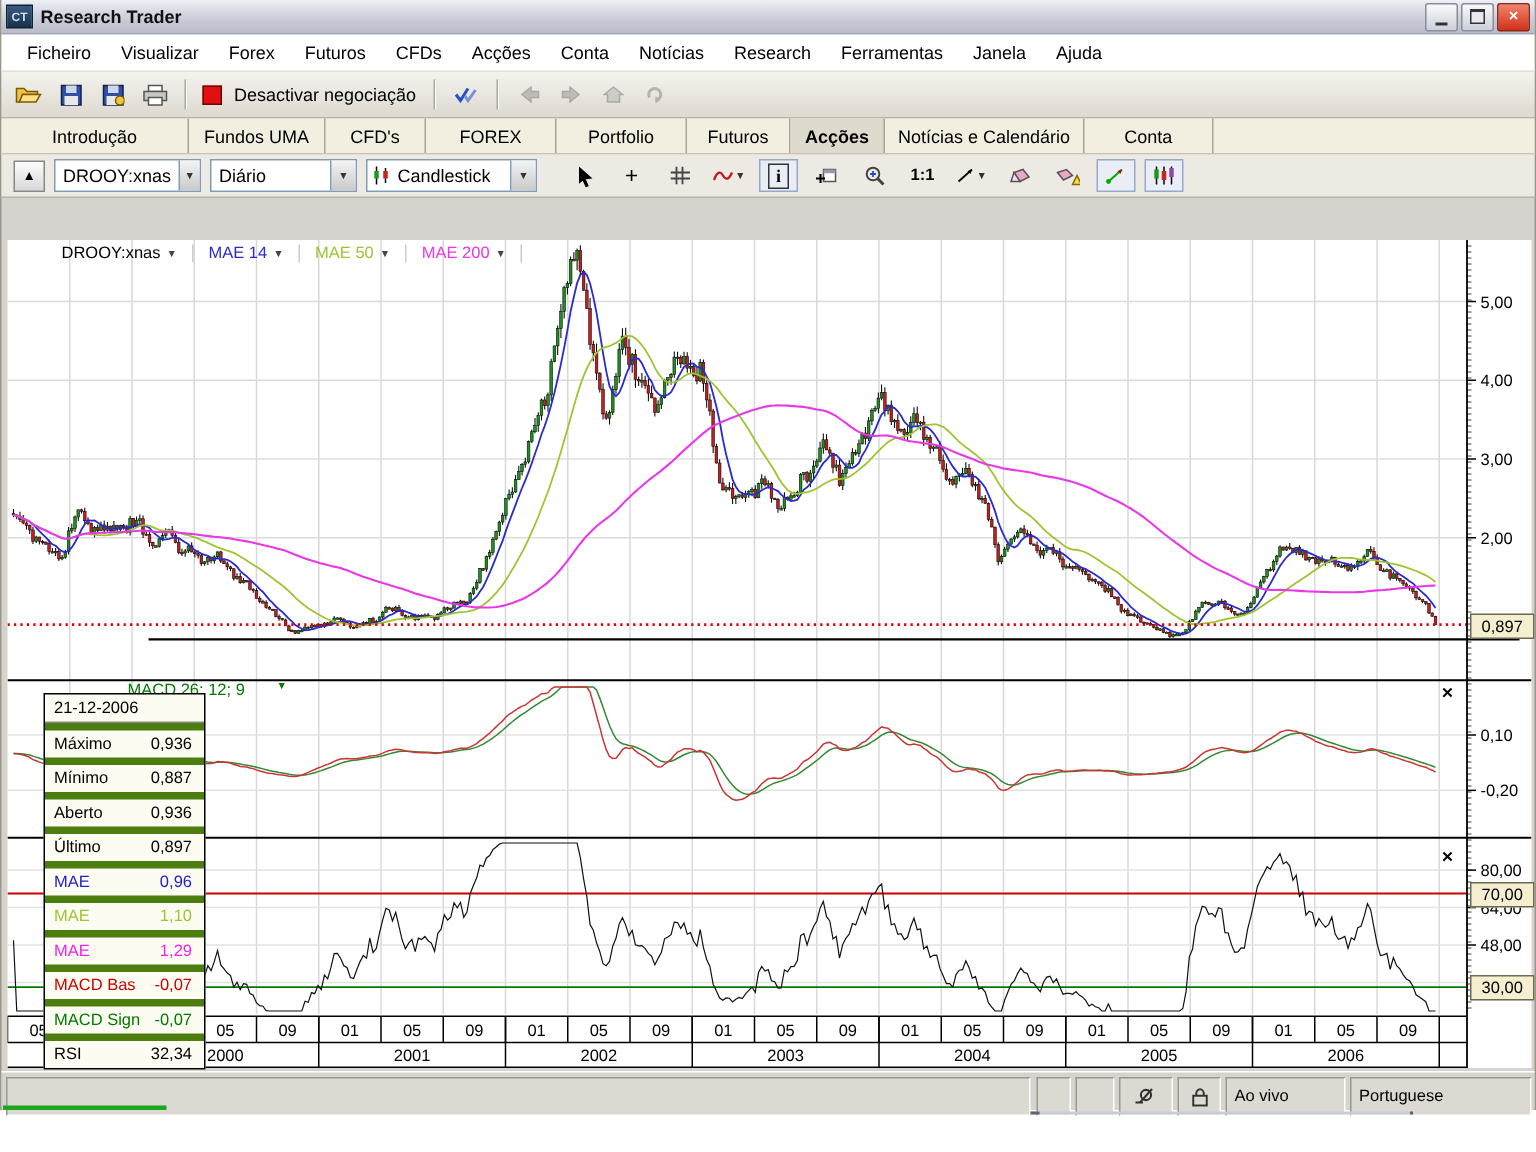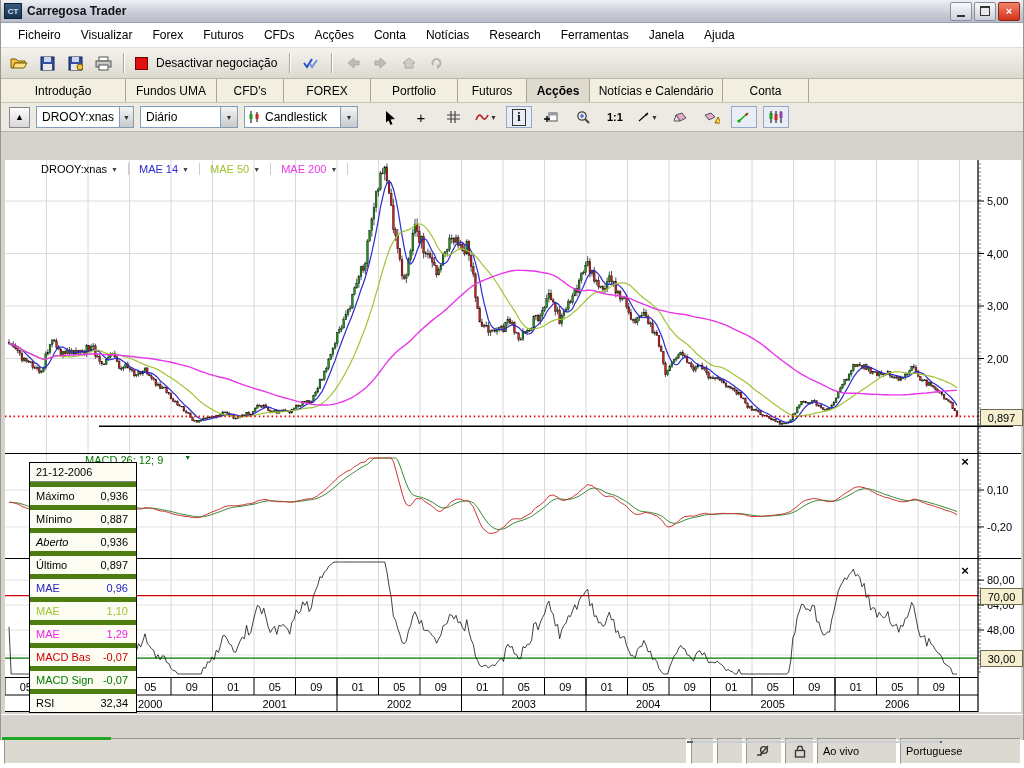--- a/index.html
+++ b/index.html
@@ -56,33 +56,33 @@
   .macdlegend{position:absolute;left:80px;top:294px;font-size:11px;color:#007a00;z-index:4;display:flex;gap:20px;}
   .paneclose{position:absolute;left:952px;width:16px;height:14px;font-weight:bold;font-size:13px;line-height:12px;text-align:center;z-index:6;}
   .pricebox{position:absolute;left:975px;width:41px;height:15px;background:#f5efcf;border:1px solid #6a6a52;
             font-size:11px;display:flex;align-items:center;justify-content:center;z-index:6;}
   .tooltip{position:absolute;left:24px;top:302px;width:106px;background:#fdfcf2;border:1px solid #000;z-index:10;font-size:11px;}
   .tooltip .hdr{padding:3px 6px;border-bottom:1px solid #888;}
   .tooltip .row{display:flex;justify-content:space-between;padding:2px 8px 2px 6px;border-top:5px solid #4d7c0f;height:14px;align-items:center;}
   
   .statusbar{position:absolute;left:0;top:714px;width:1022px;height:23px;background:#d6d3ce;border-top:1px solid #fff;}
   .spanel{position:absolute;top:3px;height:16px;background:#dbd9d1;border:1px solid #9a988c;border-right-color:#fff;border-bottom-color:#fff;
-          box-sizing:border-box;display:flex;align-items:center;padding:12px 5px;font-size:11px;margin-top:20px;}
+          box-sizing:border-box;display:flex;align-items:center;padding:12px 5px;font-size:11px;}
   .greenline{position:absolute;left:1px;top:737px;width:109px;height:3px;background:#1fa81f;}
   .thinline{position:absolute;left:687px;top:741px;width:247px;height:2px;background:#c9ccd4;border-left:6px solid #5a6673;border-right:2px solid #5a6673;}
   svg text{font-family:"Liberation Sans",sans-serif;}
 </style>
 </head>
 <body>
 
 <div class="app">
 
   <div class="titlebar">
     <span class="appicon">CT</span>
-    <span class="title">Carregosa Trader</span>
+    <span class="title">Research Trader</span>
     <span class="winbtns">
       <span class="wbtn">
           <i class="glyph-min"></i>
         </span>
       <span class="wbtn">
           <i class="glyph-restore"></i>
         </span>
       <span class="wbtn close">×</span>
     </span>
   </div>
@@ -1449,21 +1449,21 @@
       <div id="tooltiprows">
           <div class="row">
             <span style="color: rgb(0, 0, 0);">Máximo</span>
             <span style="color: rgb(0, 0, 0);">0,936</span>
           </div>
           <div class="row">
             <span style="color: rgb(0, 0, 0);">Mínimo</span>
             <span style="color: rgb(0, 0, 0);">0,887</span>
           </div>
           <div class="row">
-            <span style="color: rgb(0, 0, 0); font-style: italic;">Aberto</span>
+            <span style="color: rgb(0, 0, 0);">Aberto</span>
             <span style="color: rgb(0, 0, 0);">0,936</span>
           </div>
           <div class="row">
             <span style="color: rgb(0, 0, 0);">Último</span>
             <span style="color: rgb(0, 0, 0);">0,897</span>
           </div>
           <div class="row">
             <span style="color: rgb(34, 34, 204);">MAE</span>
             <span style="color: rgb(34, 34, 204);">0,96</span>
           </div>

